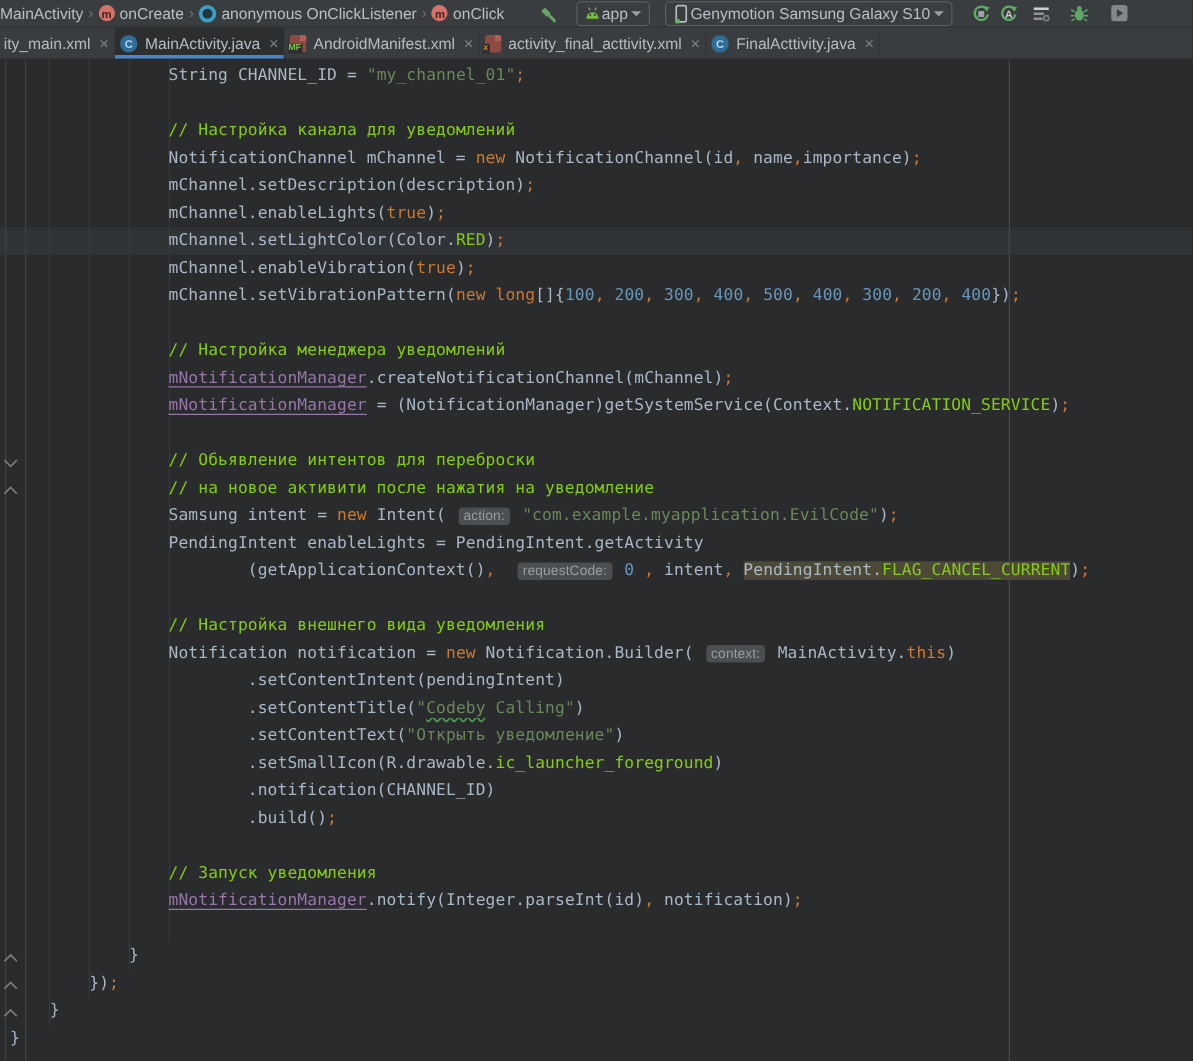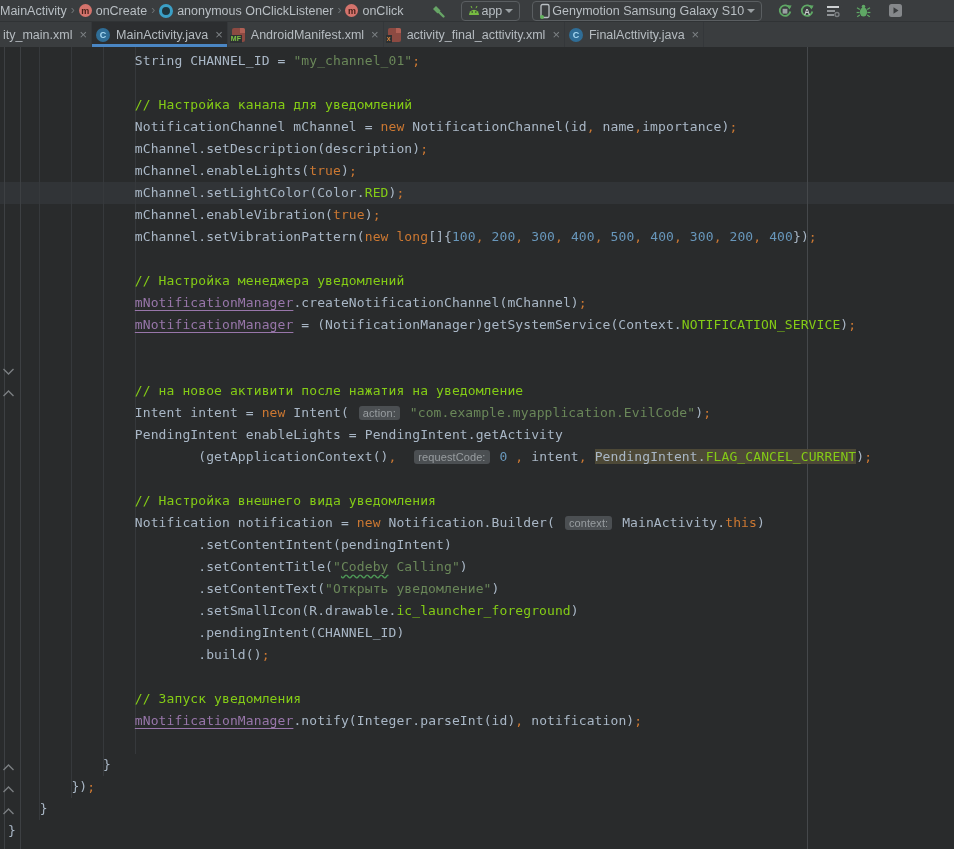--- a/index.html
+++ b/index.html
@@ -223,33 +223,33 @@
       <div class="cl"><span class="d">                mChannel.setDescription(description)</span><span class="p">;</span></div>
       <div class="cl"><span class="d">                mChannel.enableLights(</span><span class="k">true</span><span class="d">)</span><span class="p">;</span></div>
       <div class="cl"><span class="d">                mChannel.setLightColor(Color.</span><span class="sf">RED</span><span class="d">)</span><span class="p">;</span></div>
       <div class="cl"><span class="d">                mChannel.enableVibration(</span><span class="k">true</span><span class="d">)</span><span class="p">;</span></div>
       <div class="cl"><span class="d">                mChannel.setVibrationPattern(</span><span class="k">new</span><span class="d"> </span><span class="k">long</span><span class="d">[]{</span><span class="n">100</span><span class="p">,</span><span class="d"> </span><span class="n">200</span><span class="p">,</span><span class="d"> </span><span class="n">300</span><span class="p">,</span><span class="d"> </span><span class="n">400</span><span class="p">,</span><span class="d"> </span><span class="n">500</span><span class="p">,</span><span class="d"> </span><span class="n">400</span><span class="p">,</span><span class="d"> </span><span class="n">300</span><span class="p">,</span><span class="d"> </span><span class="n">200</span><span class="p">,</span><span class="d"> </span><span class="n">400</span><span class="d">})</span><span class="p">;</span></div>
       <div class="cl"></div>
       <div class="cl"><span class="d">                </span><span class="cm">// Настройка менеджера уведомлений</span></div>
       <div class="cl"><span class="d">                </span><span class="f">mNotificationManager</span><span class="d">.createNotificationChannel(mChannel)</span><span class="p">;</span></div>
       <div class="cl"><span class="d">                </span><span class="f">mNotificationManager</span><span class="d"> = (NotificationManager)getSystemService(Context.</span><span class="sf">NOTIFICATION_SERVICE</span><span class="d">)</span><span class="p">;</span></div>
       <div class="cl"></div>
-      <div class="cl"><span class="d">                </span></div>
+      <div class="cl"><span class="d">                </span><span class="cm">// Обьявление интентов для переброски</span></div>
       <div class="cl"><span class="d">                </span><span class="cm">// на новое активити после нажатия на уведомление</span></div>
-      <div class="cl"><span class="d">                Intent intent = </span><span class="k">new</span><span class="d"> Intent( </span><span class="hint">action:</span><span class="d"> </span><span class="s">"com.example.myapplication.EvilCode"</span><span class="d">)</span><span class="p">;</span></div>
+      <div class="cl"><span class="d">                Samsung intent = </span><span class="k">new</span><span class="d"> Intent( </span><span class="hint">action:</span><span class="d"> </span><span class="s">"com.example.myapplication.EvilCode"</span><span class="d">)</span><span class="p">;</span></div>
       <div class="cl"><span class="d">                PendingIntent enableLights = PendingIntent.</span><span class="sm">getActivity</span></div>
       <div class="cl"><span class="d">                        (getApplicationContext()</span><span class="p">,</span><span class="d">  </span><span class="hint">requestCode:</span><span class="d"> </span><span class="n">0</span><span class="d"> </span><span class="p">,</span><span class="d"> intent</span><span class="p">,</span><span class="d"> </span><span class="d hl">PendingIntent.</span><span class="sf hl">FLAG_CANCEL_CURRENT</span><span class="d">)</span><span class="p">;</span></div>
       <div class="cl"></div>
       <div class="cl"><span class="d">                </span><span class="cm">// Настройка внешнего вида уведомления</span></div>
       <div class="cl"><span class="d">                Notification notification = </span><span class="k">new</span><span class="d"> Notification.Builder( </span><span class="hint">context:</span><span class="d"> MainActivity.</span><span class="k">this</span><span class="d">)</span></div>
       <div class="cl"><span class="d">                        .setContentIntent(pendingIntent)</span></div>
       <div class="cl"><span class="d">                        .setContentTitle(</span><span class="s">"</span><span class="s typo">Codeby</span><span class="s"> Calling"</span><span class="d">)</span></div>
       <div class="cl"><span class="d">                        .setContentText(</span><span class="s">"Открыть уведомление"</span><span class="d">)</span></div>
       <div class="cl"><span class="d">                        .setSmallIcon(R.drawable.</span><span class="sf">ic_launcher_foreground</span><span class="d">)</span></div>
-      <div class="cl"><span class="d">                        .pendingIntent(CHANNEL_ID)</span></div>
+      <div class="cl"><span class="d">                        .notification(CHANNEL_ID)</span></div>
       <div class="cl"><span class="d">                        .build()</span><span class="p">;</span></div>
       <div class="cl"></div>
       <div class="cl"><span class="d">                </span><span class="cm">// Запуск уведомления</span></div>
       <div class="cl"><span class="d">                </span><span class="f">mNotificationManager</span><span class="d">.notify(Integer.</span><span class="sm">parseInt</span><span class="d">(id)</span><span class="p">,</span><span class="d"> notification)</span><span class="p">;</span></div>
       <div class="cl"></div>
       <div class="cl"><span class="d">            }</span></div>
       <div class="cl"><span class="d">        })</span><span class="p">;</span></div>
       <div class="cl"><span class="d">    }</span></div>
       <div class="cl"><span class="d">}</span></div>
     </div>

